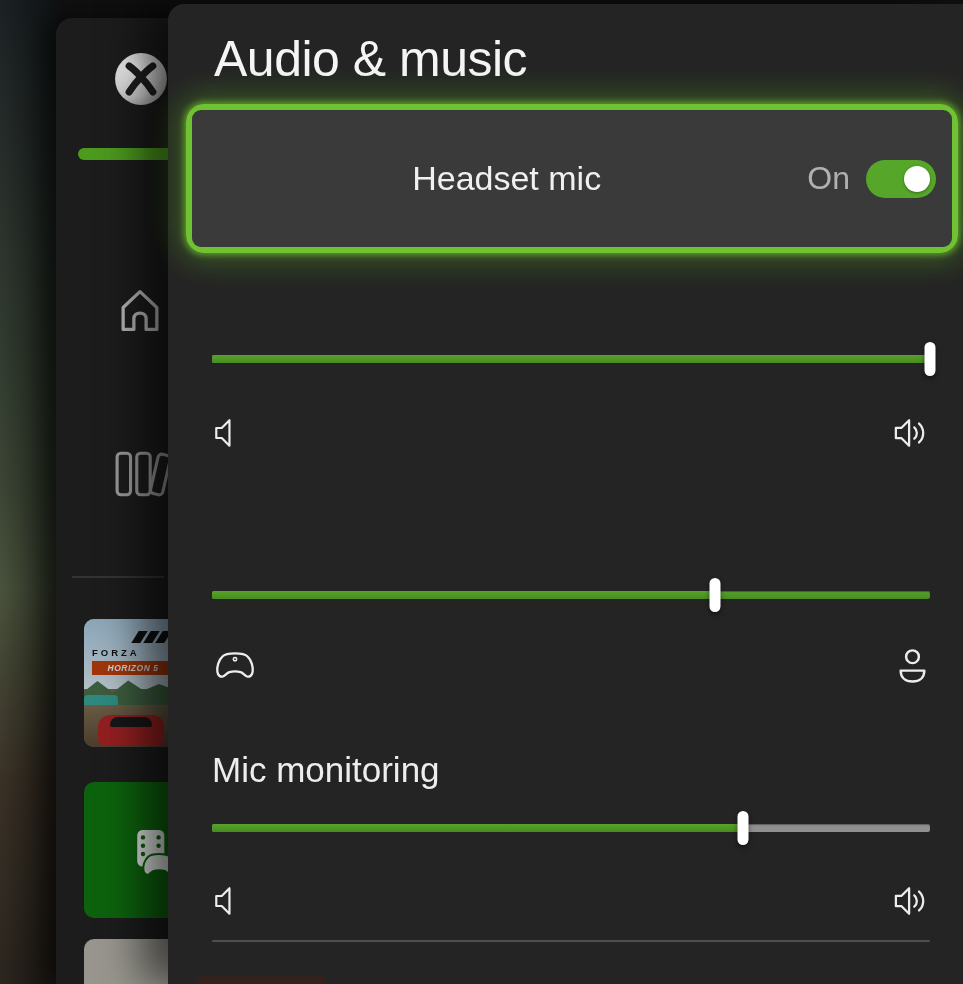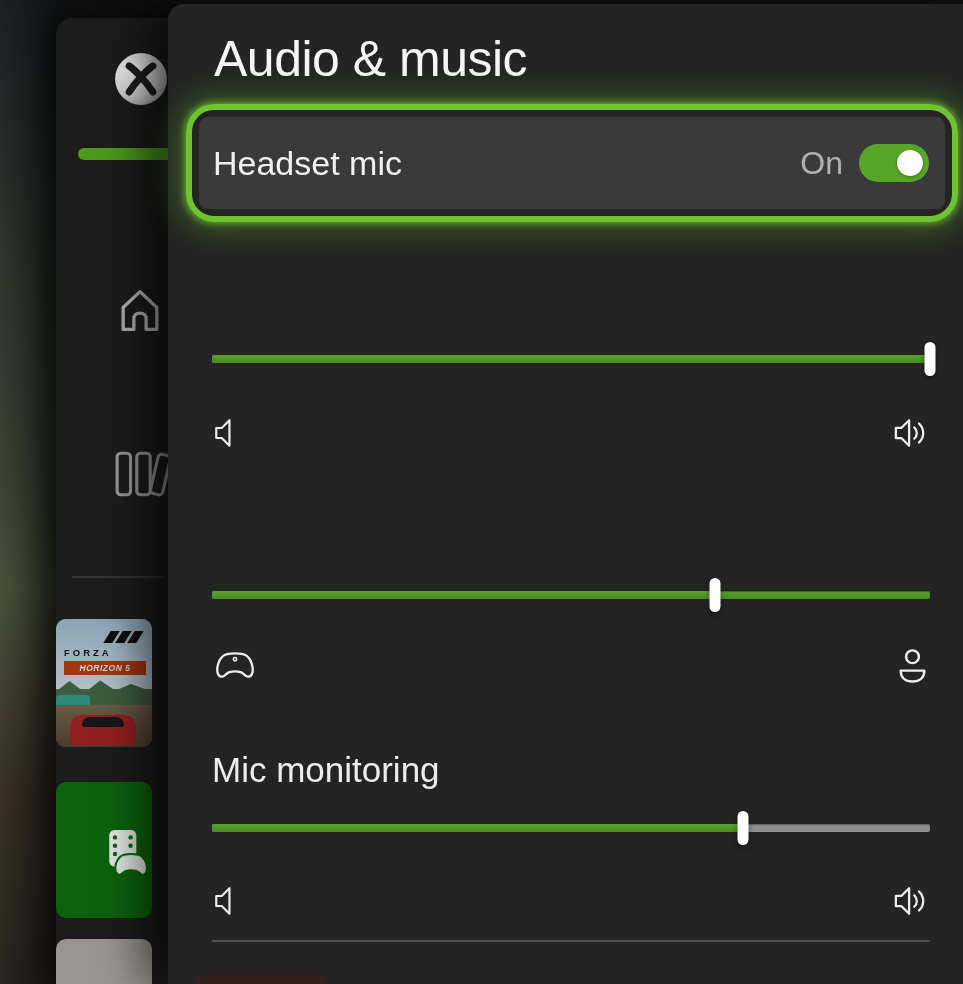--- a/index.html
+++ b/index.html
@@ -16,21 +16,21 @@
     background:linear-gradient(90deg,rgba(0,0,0,.15),rgba(0,0,0,.55));}
 
   
   .sidebar{left:56px;top:18px;width:260px;height:966px;background:#1c1c1c;
     border-radius:16px 0 0 0;box-shadow:-14px 0 26px rgba(0,0,0,.5);}
   .side-pill{left:22px;top:130px;width:98px;height:12px;border-radius:6px 0 0 6px;
     background:var(--sidebar-pill-green,#4c9a1e);}
   .side-icon{color:#b5b5b5;}
   .side-divider{left:16px;top:558px;width:92px;height:2px;background:#343434;}
 
-  .tile{left:0;width:96px;border-radius:10px;overflow:hidden;}
+  .tile{left:28px;width:96px;border-radius:10px;overflow:hidden;}
   .tile-forza{top:601px;height:128px;background:#7b6a50;}
   .fz-sky{left:0;top:0;width:96px;height:70px;background:linear-gradient(#a9c9df,#d8e8f1);}
   .fz-stripes{left:30px;top:12px;width:54px;height:12px;display:flex;gap:3px;justify-content:flex-end;}
   .fz-stripes span{display:block;width:9px;height:12px;background:#121212;transform:skewX(-32deg);}
   .fz-title{left:8px;top:28px;width:86px;font-size:9.5px;font-weight:bold;letter-spacing:3px;color:#121212;}
   .fz-banner{left:8px;top:42px;width:82px;height:14px;background:#c2410c;color:#fff;
     font-size:8.5px;font-weight:bold;font-style:italic;letter-spacing:.5px;
     display:flex;align-items:center;justify-content:center;}
   .fz-mountains{left:0;top:56px;width:96px;height:30px;background:#48714b;
     clip-path:polygon(0 100%,0 55%,14% 20%,30% 58%,46% 18%,62% 52%,78% 30%,100% 55%,100% 100%);}
@@ -39,26 +39,26 @@
   .fz-car{left:14px;top:96px;width:66px;height:30px;background:#b22527;border-radius:12px 12px 5px 5px;}
   .fz-car::before{content:"";position:absolute;left:12px;top:2px;right:12px;height:10px;
     background:#1b1b1e;border-radius:8px 8px 2px 2px;}
   .fz-dim{left:0;top:0;width:96px;height:128px;background:rgba(8,8,8,.18);}
 
   .tile-green{top:764px;height:136px;background:var(--green-tile,#0d630d);}
   .tile-gray{top:921px;height:45px;background:#98968e;border-radius:10px 10px 0 0;}
 
   
   .panel{left:168px;top:4px;width:795px;height:980px;background:#242424;
-    border-radius:16px 0 0 0;box-shadow:-26px 0 44px rgba(0,0,0,.6);}
+    border-radius:16px 0 0 0;box-shadow:-26px 0 44px rgba(0,0,0,.6);text-align:center;}
   .panel-title{left:46px;top:26px;font-size:50px;letter-spacing:-.5px;color:#f5f5f5;}
 
   
-  .focus-ring{left:18px;top:100px;width:772px;height:118px;box-sizing:border-box;
-    border:6px solid var(--accent-green,#6fc231);border-radius:28px;padding:7px;
+  .focus-ring{left:18px;top:100px;width:772px;height:149px;box-sizing:border-box;
+    border:6px solid var(--accent-green,#6fc231);border-radius:18px;
     box-shadow:0 0 6px 2px rgba(120,205,50,.65),0 0 30px 9px rgba(95,175,40,.38);}
   .toggle-row{width:100%;height:100%;background:#3a3a3a;border-radius:9px;
     display:flex;align-items:center;padding:0 16px 0 14px;box-sizing:border-box;}
   .toggle-label{font-size:34px;color:#f0f0f0;flex:1;}
   .toggle-state{font-size:32px;color:#b0b0b0;margin-right:16px;}
   .toggle{position:relative;width:70px;height:38px;border-radius:19px;
     background:var(--toggle-green,#55a629);flex:none;}
   .toggle .knob{position:absolute;top:6px;left:6px;width:26px;height:26px;border-radius:50%;
     background:#fff;box-shadow:0 1px 3px rgba(0,0,0,.35);}
   .toggle.on .knob{left:auto;right:6px;}

